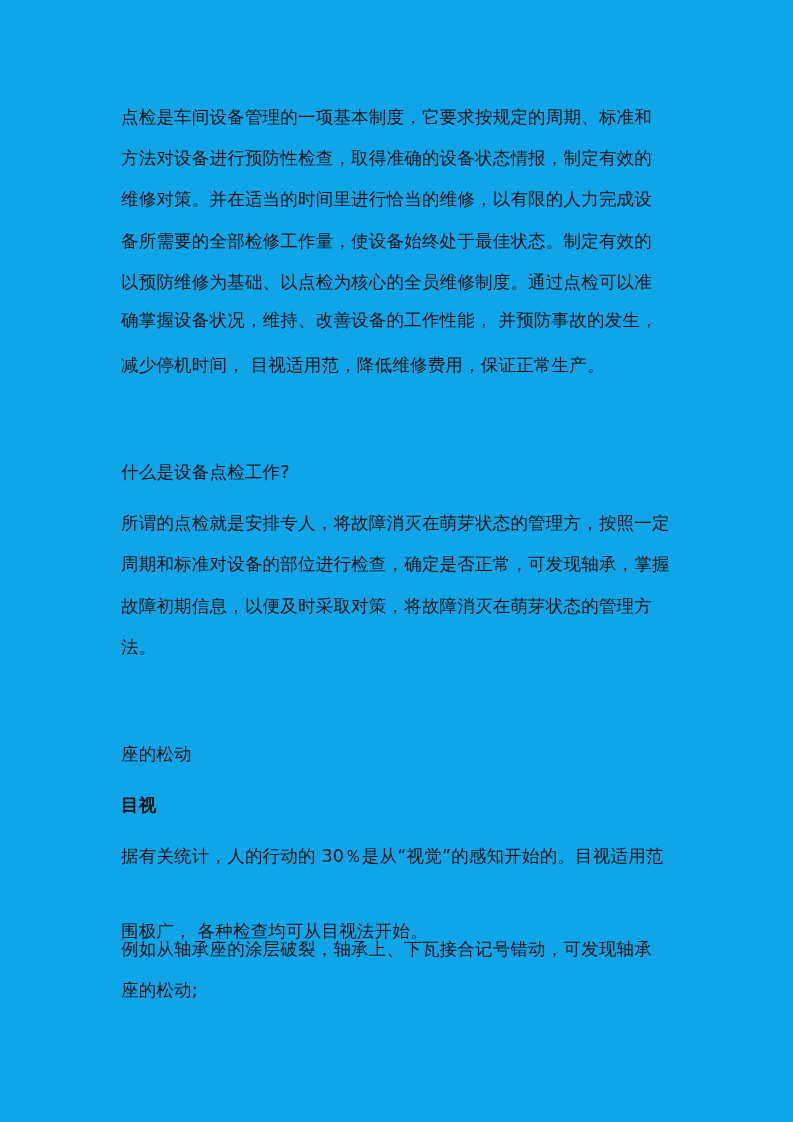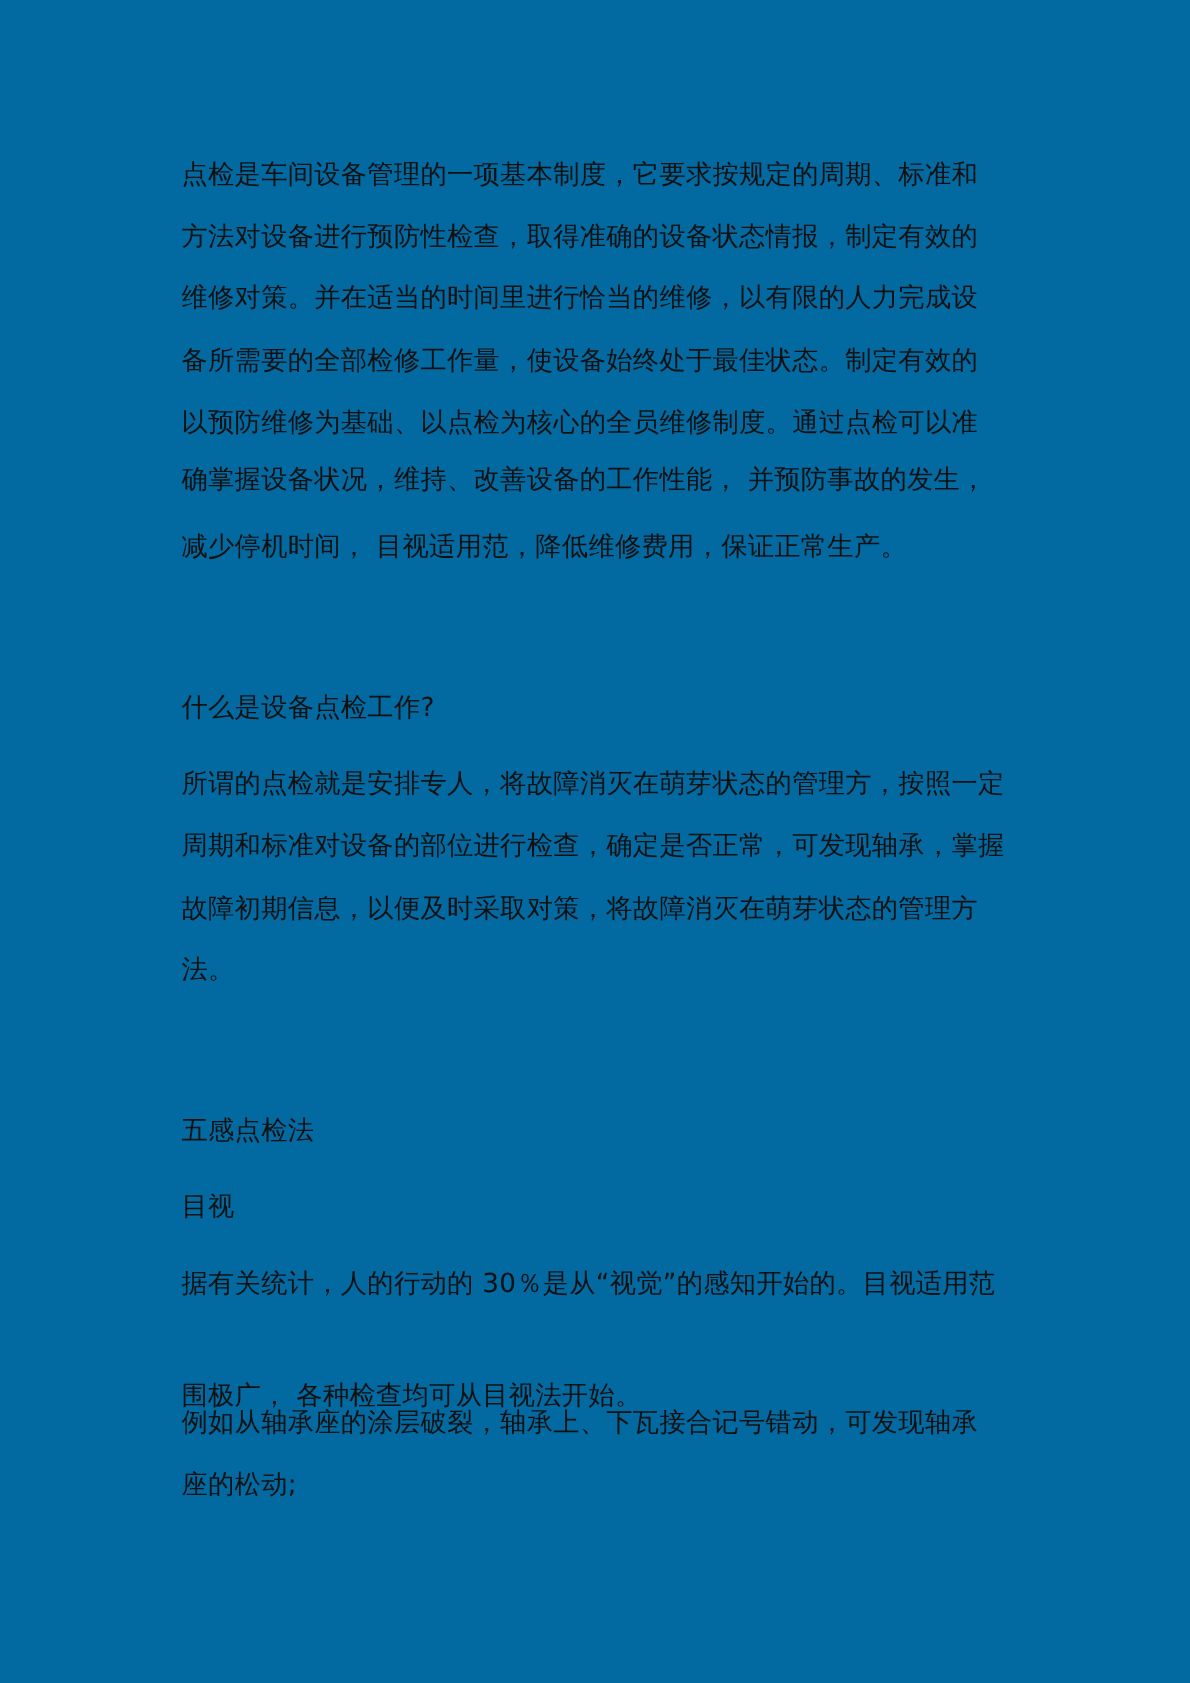--- a/index.html
+++ b/index.html
@@ -14,32 +14,32 @@
       overflow: hidden;
       font-family: "DejaVu Sans", "Liberation Sans", sans-serif;
       color: #111111;
     }
     .page {
       position: absolute;
       left: 0;
       top: 0;
       width: 793px;
       height: 1122px;
-      background: #0369a1;
+      background: #0ea5e9;
     }
     .line {
       position: absolute;
       left: 121px;
       font-size: 17.5px;
       line-height: 24px;
       white-space: nowrap;
       letter-spacing: 0.2px;
     }
     .bold {
-      font-weight: normal;
+      font-weight: bold;
     }
   </style>
 </head>
 <body>
 
 <div class="page">
 
   <div>
     <div class="line" style="top:105px">点检是车间设备管理的一项基本制度，它要求按规定的周期、标准和</div>
     <div class="line" style="top:146px">方法对设备进行预防性检查，取得准确的设备状态情报，制定有效的</div>
@@ -52,21 +52,21 @@
 
   <div>
     <div class="line" style="top:460px">什么是设备点检工作?</div>
     <div class="line" style="top:511px">所谓的点检就是安排专人，将故障消灭在萌芽状态的管理方，按照一定</div>
     <div class="line" style="top:552px">周期和标准对设备的部位进行检查，确定是否正常，可发现轴承，掌握</div>
     <div class="line" style="top:594px">故障初期信息，以便及时采取对策，将故障消灭在萌芽状态的管理方</div>
     <div class="line" style="top:635px">法。</div>
   </div>
 
   <div>
-    <div class="line" style="top:742px">五感点检法</div>
+    <div class="line" style="top:742px">座的松动</div>
     <div class="line bold" style="top:793px">目视</div>
     <div class="line" style="top:844px">据有关统计，人的行动的 30％是从“视觉”的感知开始的。目视适用范</div>
     <div class="line" style="top:919px">围极广， 各种检查均可从目视法开始。</div>
     <div class="line" style="top:937px">例如从轴承座的涂层破裂，轴承上、下瓦接合记号错动，可发现轴承</div>
     <div class="line" style="top:978px">座的松动;</div>
   </div>
 
 </div>
 
 </body></html>

